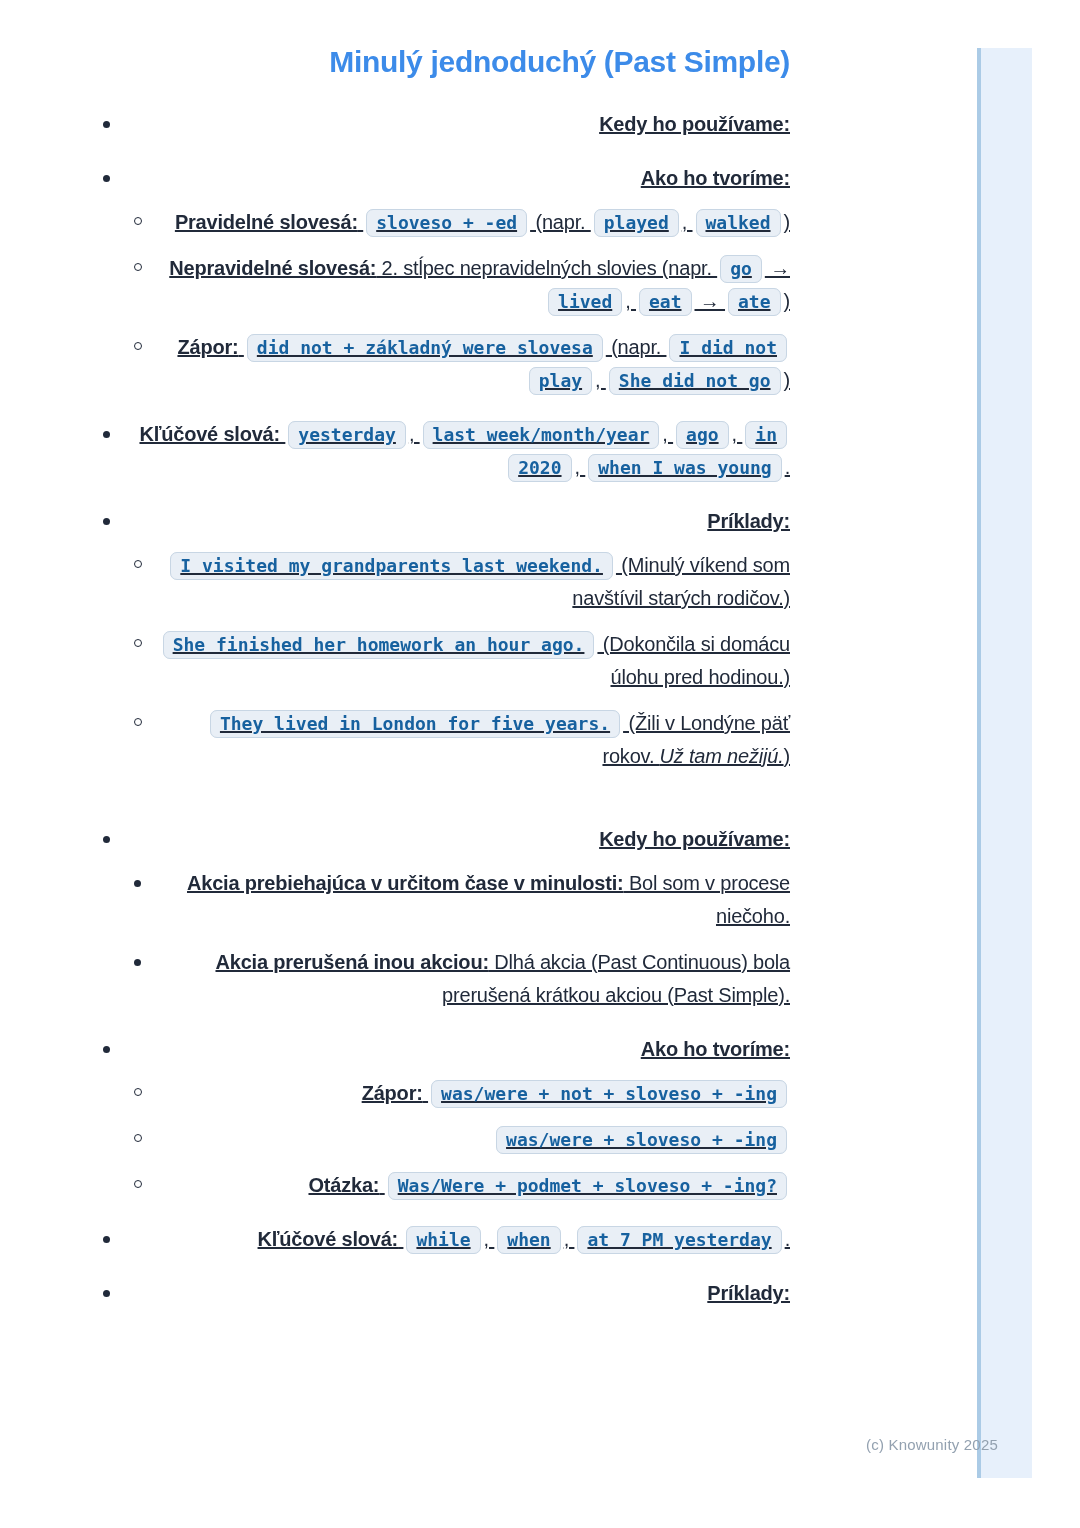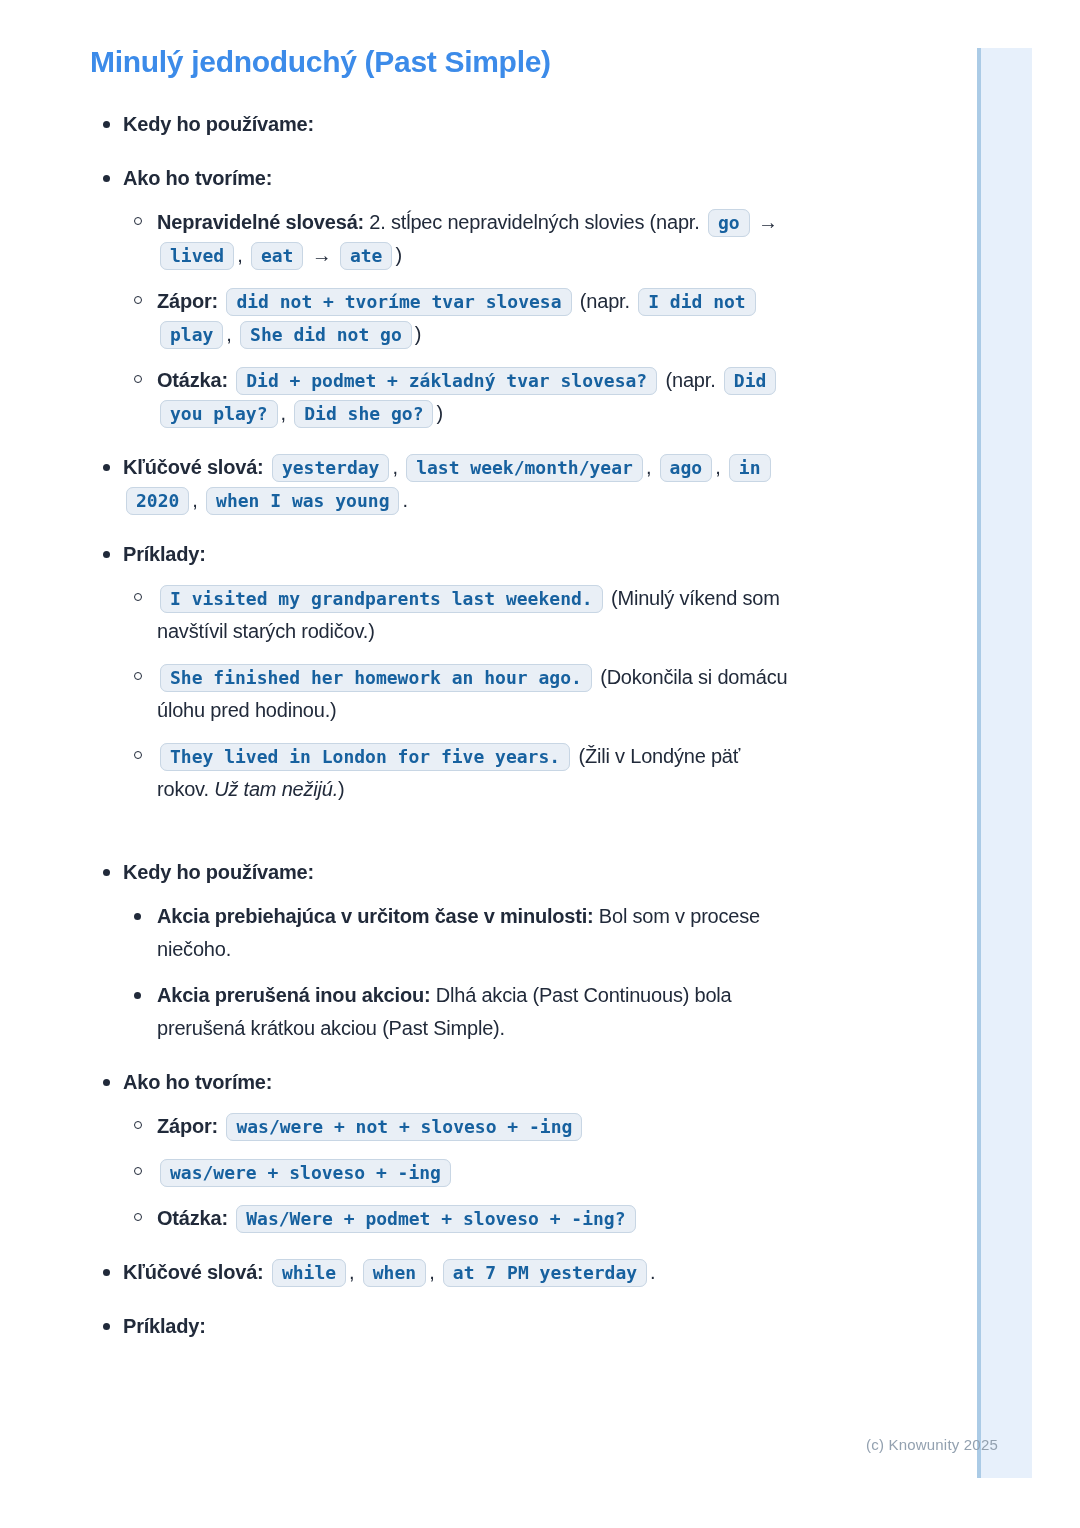--- a/index.html
+++ b/index.html
@@ -15,20 +15,21 @@
   html,body{margin:0;padding:0;}
   body{background:#ffffff;}
   .page{
     position:relative;
     width:1080px;
     height:1528px;
     background:#ffffff;
     overflow:hidden;
     font-family:"Liberation Sans", sans-serif;
     color:var(--body);
+    text-align:right;
   }
   .stripe{
     position:absolute;
     left:977px;
     top:48px;
     width:51px;
     height:1430px;
     background:var(--stripe-bg);
     border-left:4px solid var(--stripe-edge);
   }
@@ -42,21 +43,21 @@
     font-size:30px;
     font-weight:bold;
     letter-spacing:-0.3px;
     color:var(--heading);
     margin:0 0 28px 0;
     line-height:1.2;
   }
   section + section{ margin-top:50px; }
   ul{ list-style:none; margin:0; padding:0; }
   ul.lvl2{ margin-top:11px; }
-  ul.lvl1 > li{ margin-bottom:21px; padding-left:33px; }
+  ul.lvl1 > li{ margin-bottom:21px; padding-left:33px;text-decoration:underline; }
   ul.lvl2 > li{ margin-bottom:13px; padding-left:34px; }
   li{ position:relative; }
   li.disc::before{
     content:"";
     position:absolute;
     width:7px;height:7px;border-radius:50%;
     background:var(--body);
     top:13px;
   }
   li.circle::before{
@@ -109,27 +110,27 @@
       <section>
         <h1 class="section-title">Minulý jednoduchý (Past Simple)</h1>
         <ul class="lvl1">
           <li class="disc">
             <div class="line"><strong>Kedy ho používame:</strong></div>
           </li>
           <li class="disc">
             <div class="line"><strong>Ako ho tvoríme:</strong></div>
             <ul class="lvl2">
               <li class="circle">
+                <div class="line"><strong>Pravidelné slovesá:</strong><span> </span><code class="chip">sloveso + -ed</code><span> (napr. </span><code class="chip">played</code><span>, </span><code class="chip">walked</code><span>)</span></div>
+              </li>
+              <li class="circle">
                 <div class="line"><strong>Nepravidelné slovesá:</strong><span> 2. stĺpec nepravidelných slovies (napr. </span><code class="chip">go</code><span> → </span><code class="chip">lived</code><span>, </span><code class="chip">eat</code><span> → </span><code class="chip">ate</code><span>)</span></div>
               </li>
               <li class="circle">
-                <div class="line"><strong>Zápor:</strong><span> </span><code class="chip">did not + tvoríme tvar slovesa</code><span> (napr. </span><code class="chip">I did not play</code><span>, </span><code class="chip">She did not go</code><span>)</span></div>
-              </li>
-              <li class="circle">
-                <div class="line"><strong>Otázka:</strong><span> </span><code class="chip">Did + podmet + základný tvar slovesa?</code><span> (napr. </span><code class="chip">Did you play?</code><span>, </span><code class="chip">Did she go?</code><span>)</span></div>
+                <div class="line"><strong>Zápor:</strong><span> </span><code class="chip">did not + základný were slovesa</code><span> (napr. </span><code class="chip">I did not play</code><span>, </span><code class="chip">She did not go</code><span>)</span></div>
               </li>
             </ul>
           </li>
           <li class="disc">
             <div class="line"><strong>Kľúčové slová:</strong><span> </span><code class="chip">yesterday</code><span>, </span><code class="chip">last week/month/year</code><span>, </span><code class="chip">ago</code><span>, </span><code class="chip">in 2020</code><span>, </span><code class="chip">when I was young</code><span>.</span></div>
           </li>
           <li class="disc">
             <div class="line"><strong>Príklady:</strong></div>
             <ul class="lvl2">
               <li class="circle">

